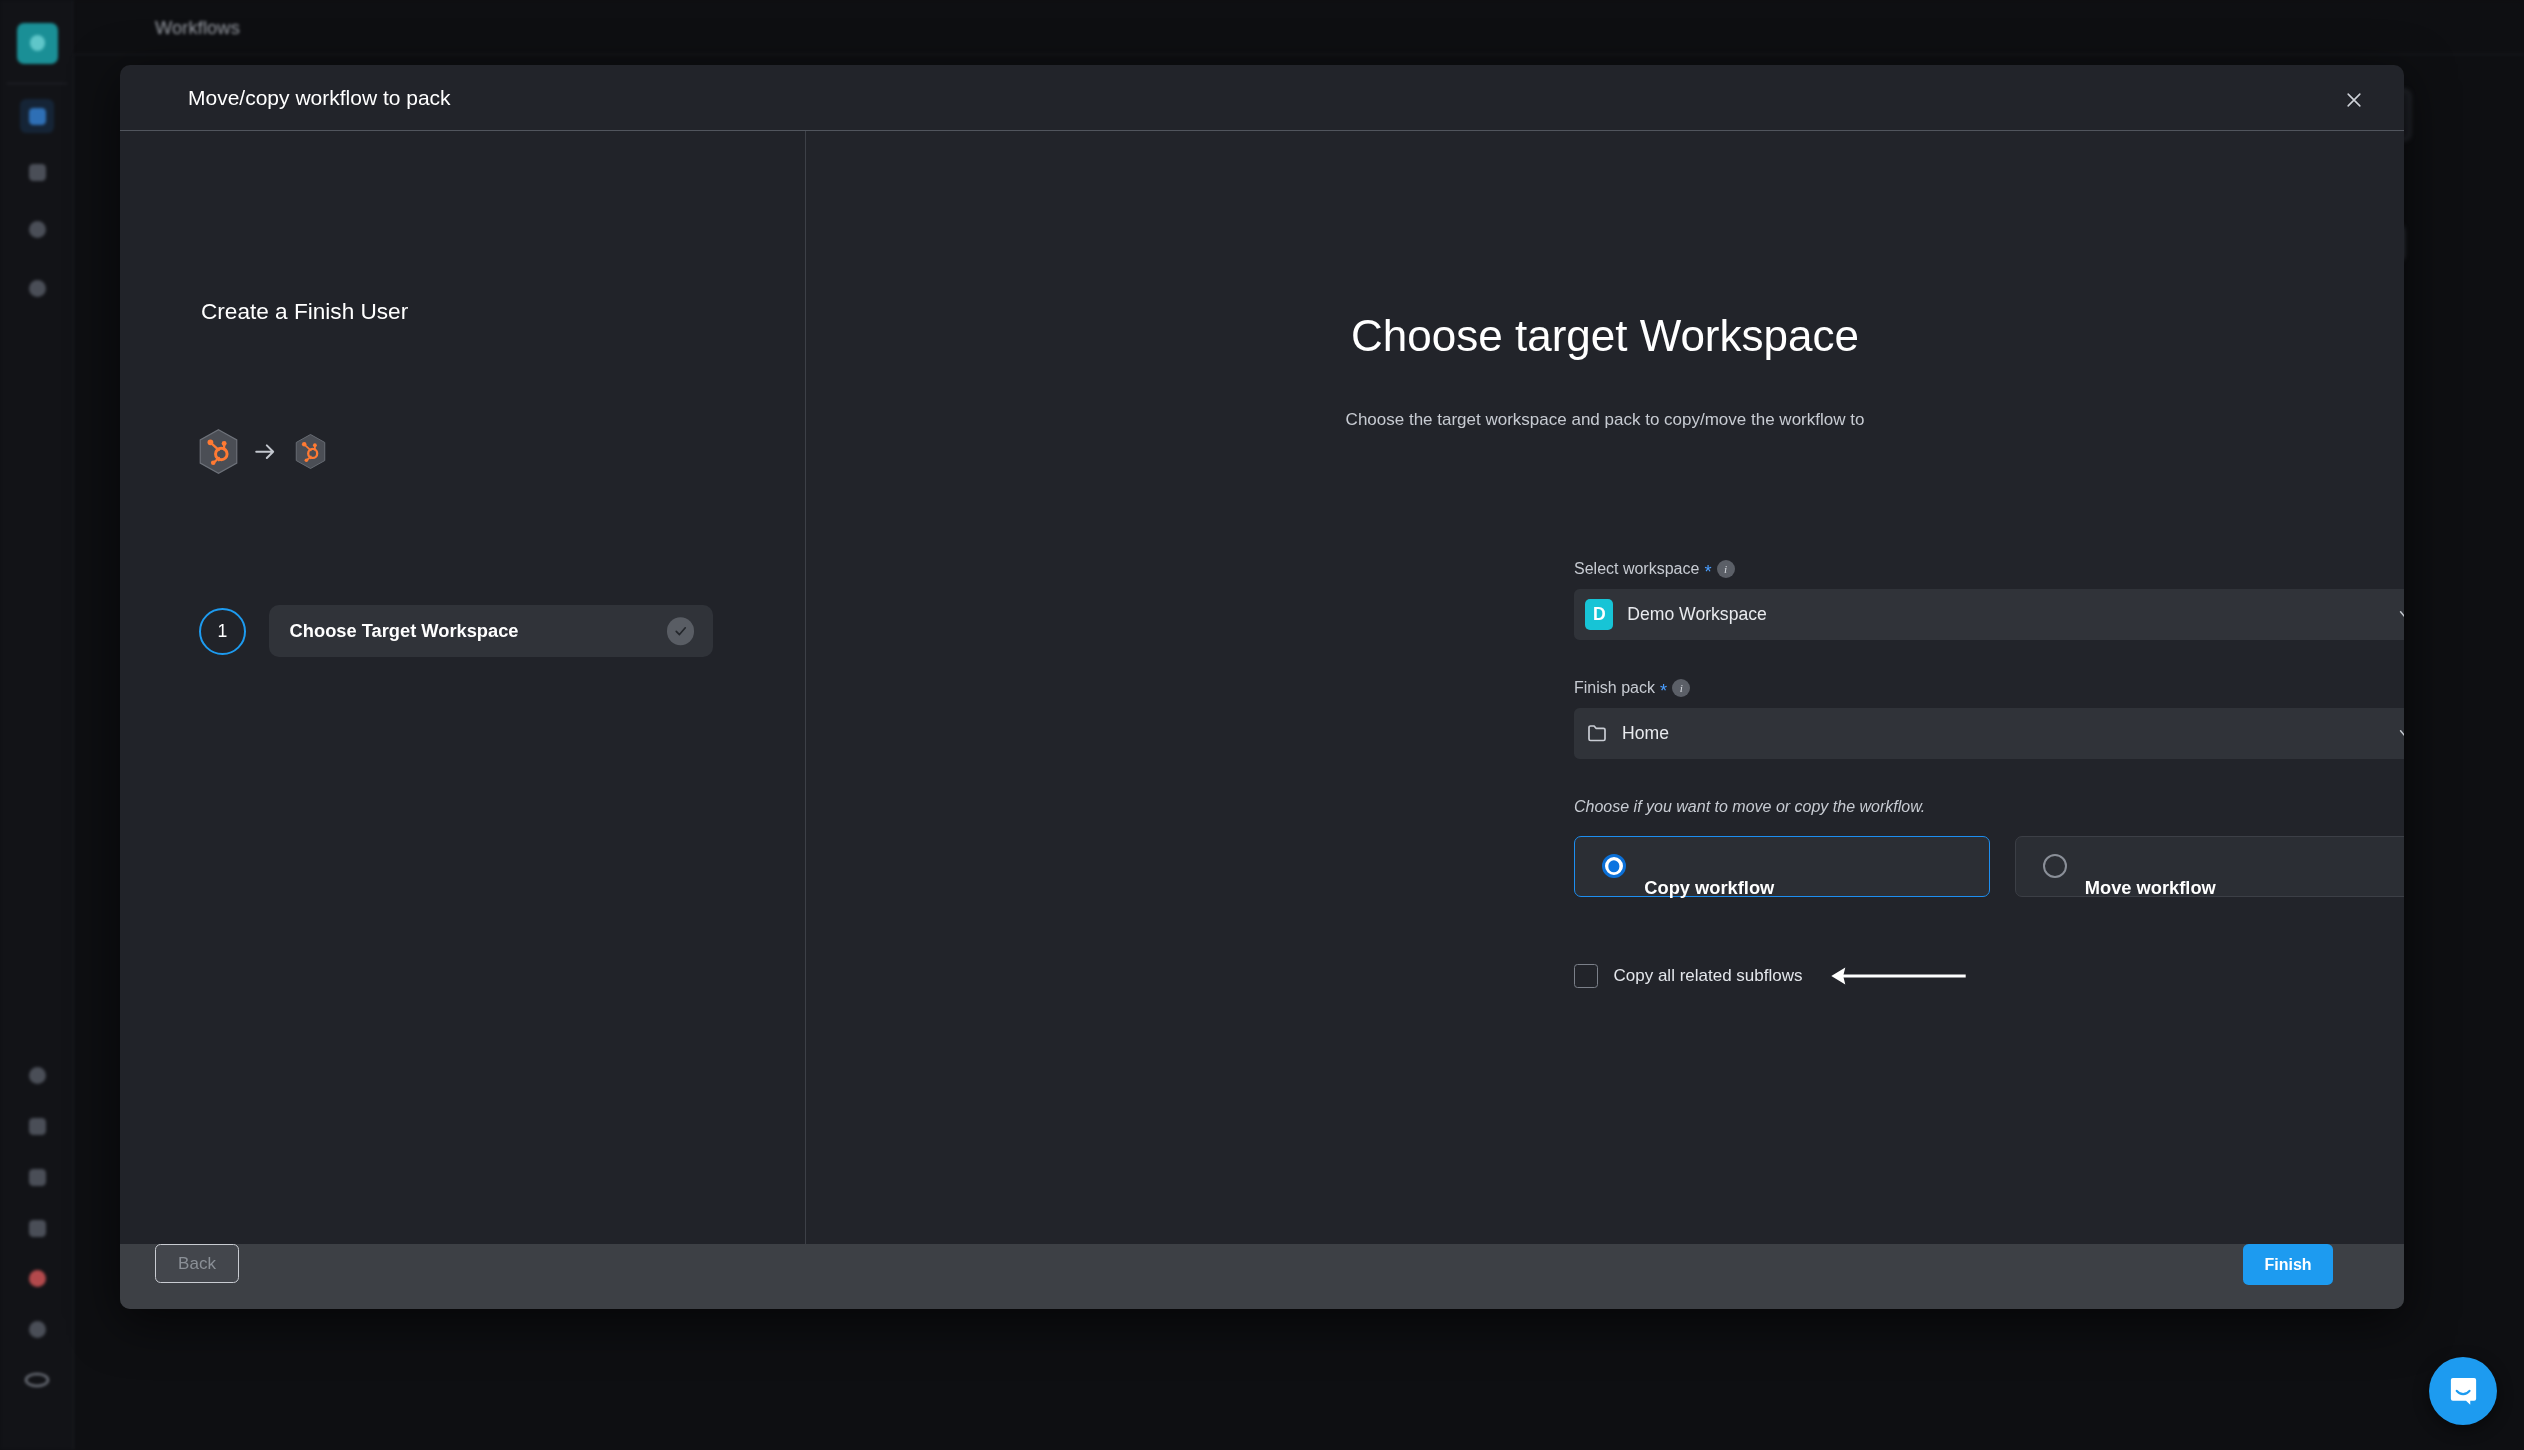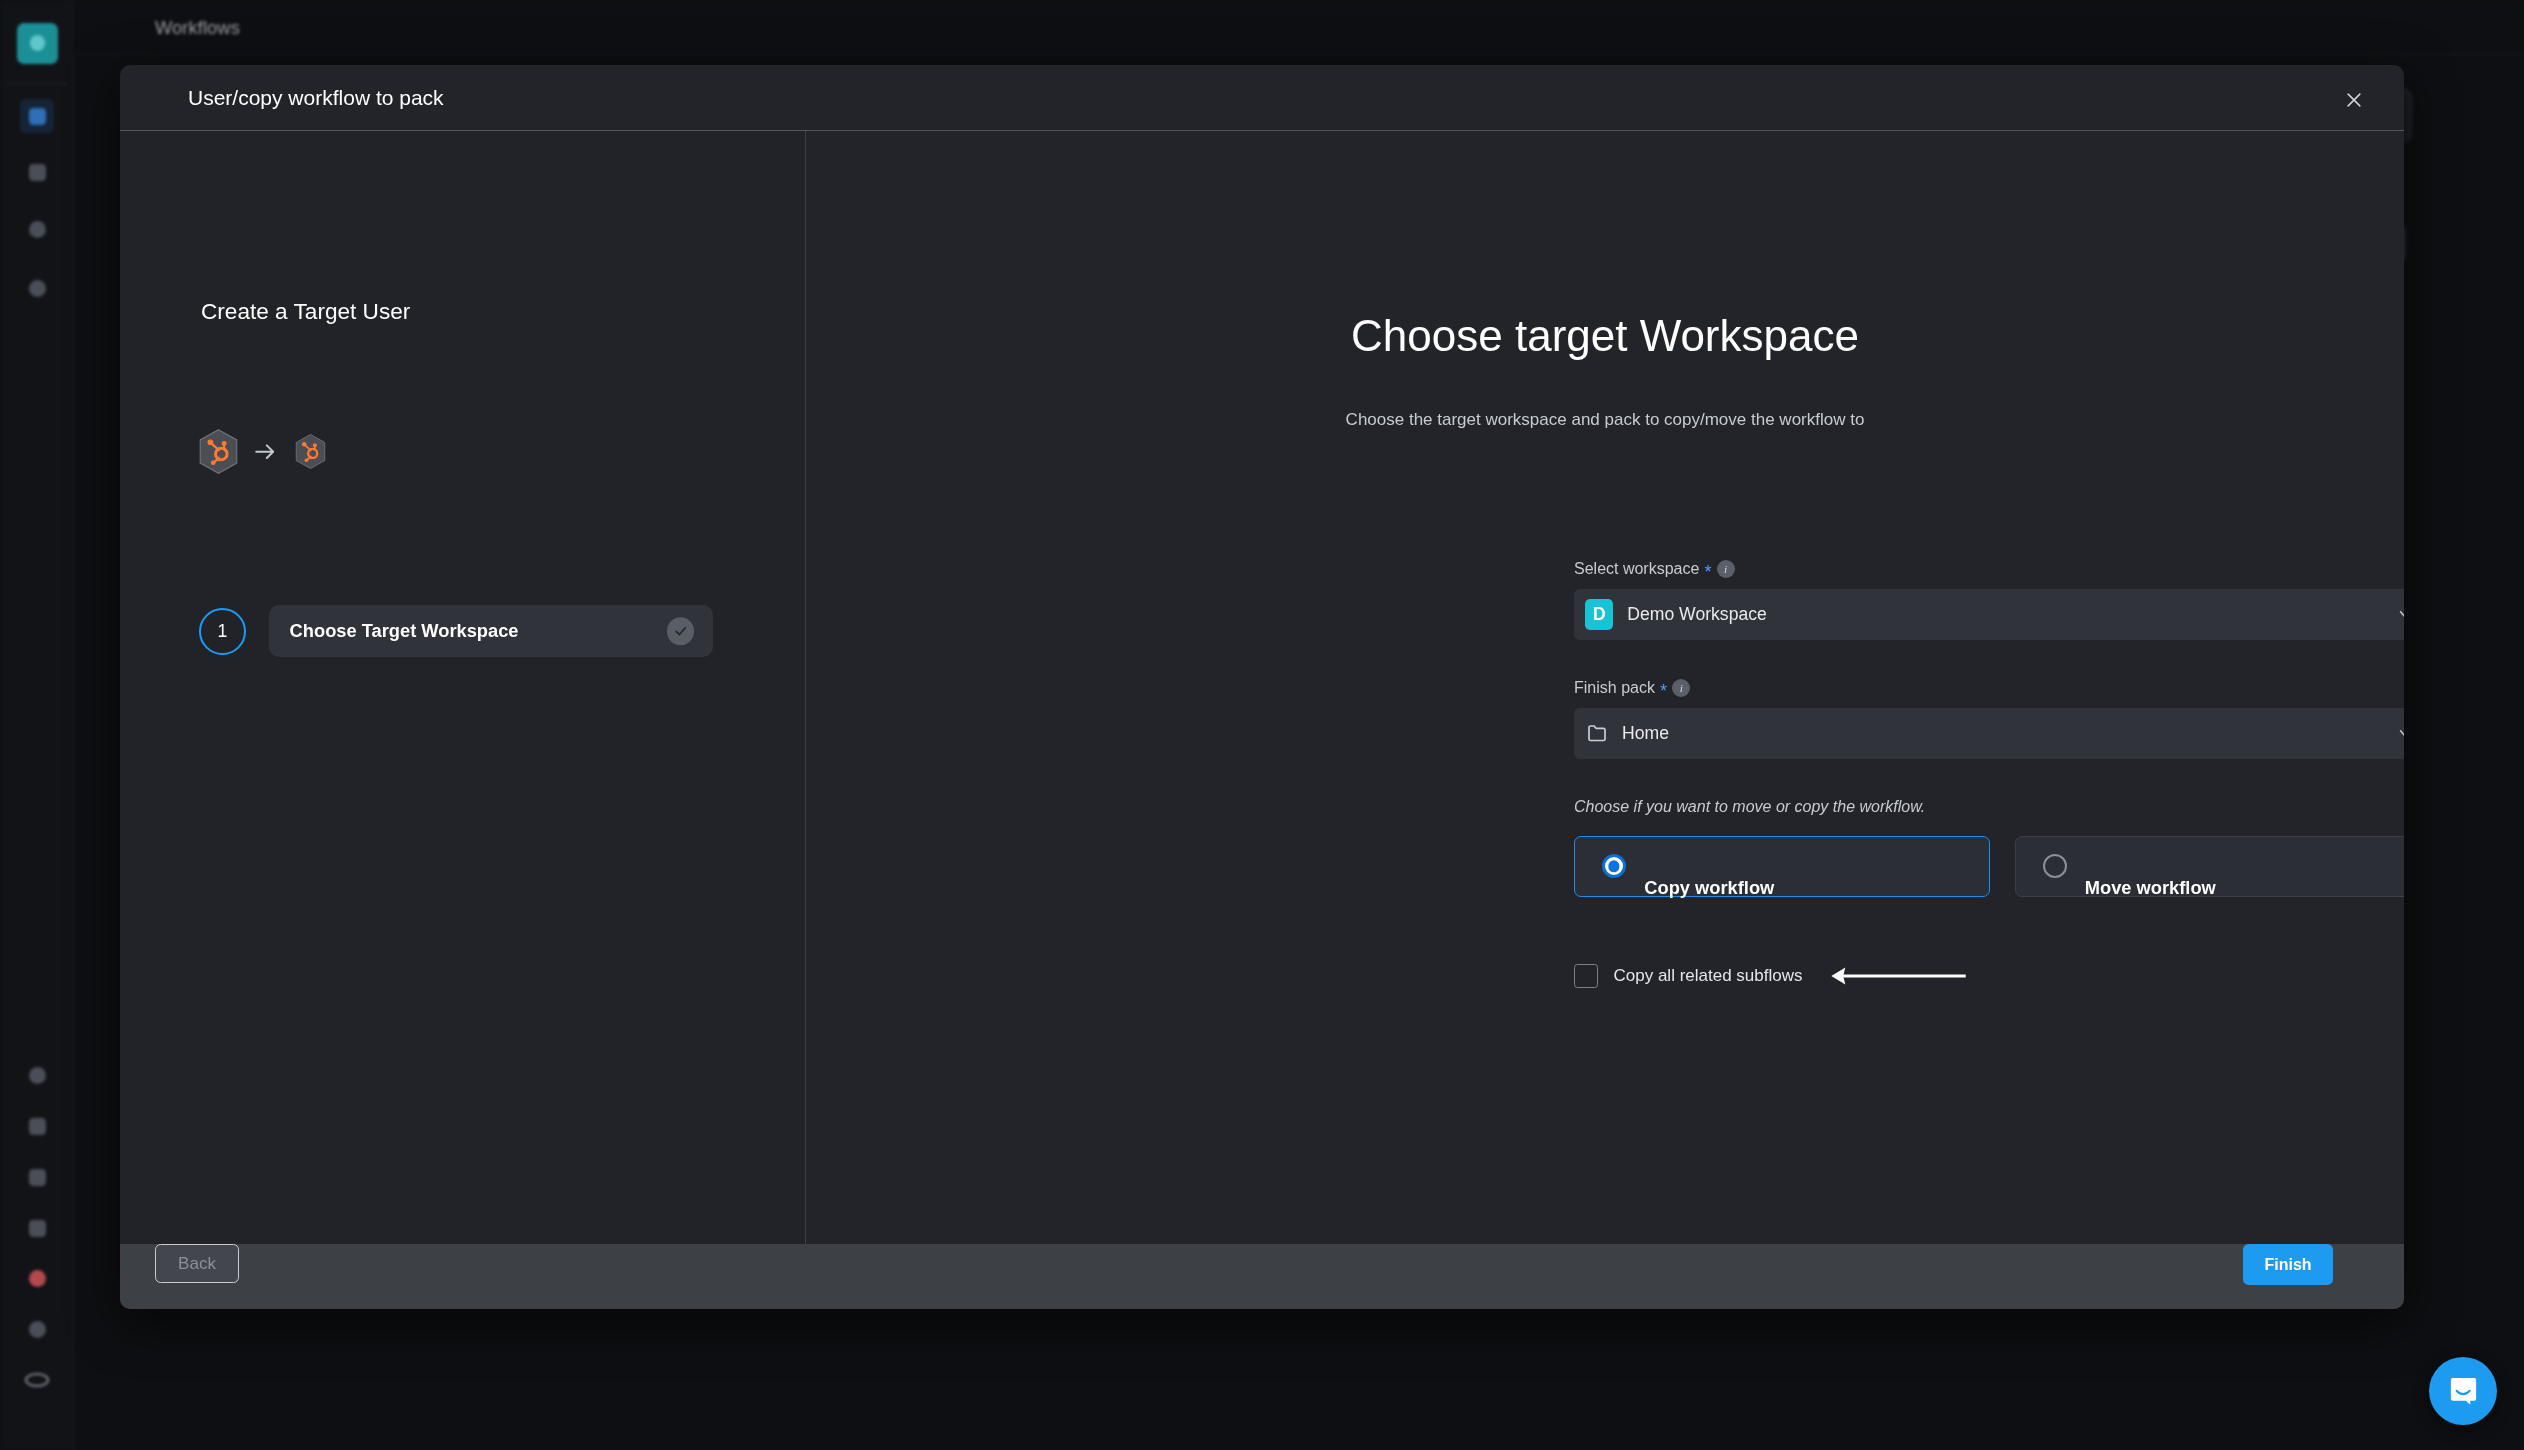--- a/index.html
+++ b/index.html
@@ -285,33 +285,33 @@
     <div class="topbar-title">Workflows</div>
   </div>
 
   <div class="bg-pill a"></div>
   <div class="bg-pill c"></div>
 </div>
 
 <div class="modal">
 
   <div class="modal-header">
-    <div class="modal-title">User/copy workflow to pack</div>
+    <div class="modal-title">Move/copy workflow to pack</div>
     <button class="close-btn">
       <svg viewBox="0 0 24 24" fill="none" stroke="#cfd3d9" stroke-width="1.9" stroke-linecap="round">
         <path d="M5 5 L19 19 M19 5 L5 19"></path>
       </svg>
     </button>
   </div>
 
   <div class="modal-body">
 
     <div class="left-panel">
 
-      <div class="lp-title">Create a Target User</div>
+      <div class="lp-title">Create a Finish User</div>
 
       <div class="hex-row">
 
         <svg class="hex" width="41" height="45" viewBox="0 0 58 64">
           <path d="M29 1 L55 15.5 V48.5 L29 63 L3 48.5 V15.5 Z" fill="#4b4e55" stroke="#6e727a" stroke-width="1.6"></path>
           <g fill="none" stroke="#ff7a33" stroke-width="3.2" stroke-linecap="round">
             <path d="M18.5 20 L29.5 30"></path>
             <path d="M37 22 V29"></path>
             <path d="M29.5 44.5 V41"></path>
             <path d="M23 47 L27.5 43"></path>

